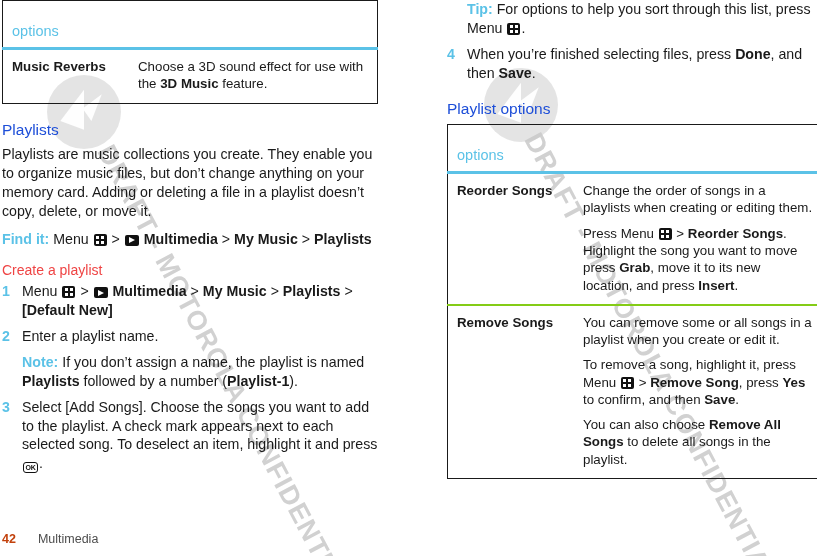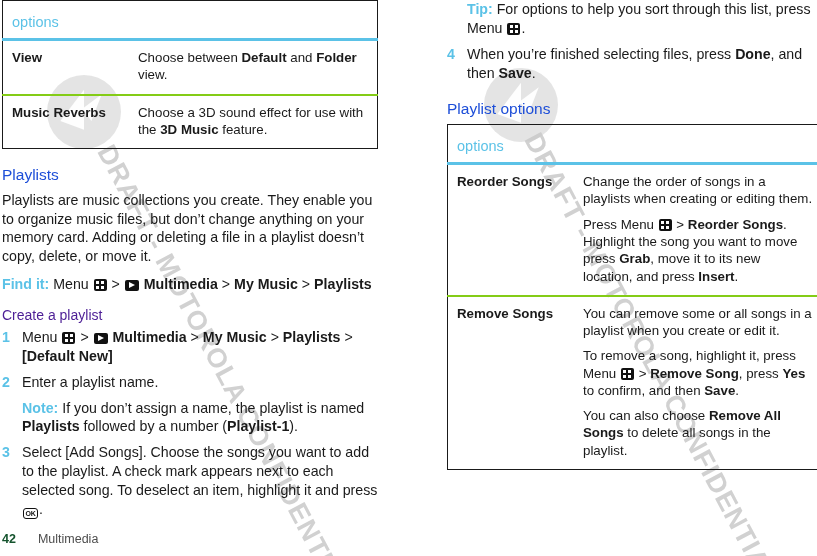--- a/index.html
+++ b/index.html
@@ -58,21 +58,21 @@
 
   
   .opt-table {
     border: 1px solid #1a1a1a;
     border-collapse: collapse;
     width: 376px;
     background: transparent;
     font-size: 13.3px;
   }
   .opt-table .caption-row td {
-    padding: 13px 9px 8px 9px;
+    padding: 22px 9px 8px 9px;
     border-bottom: 3px solid #5bc2e7;
     margin-left: 44px;
   }
   .caption-text {
     color: #5bc2e7;
     font-size: 14.5px;
   }
   .opt-table tr.data-row > td {
     padding: 8px 9px 10px 9px;
     vertical-align: top;
@@ -90,21 +90,21 @@
 
   
   h2.section-head {
     color: #1d4ed8;
     font-weight: normal;
     font-size: 15.5px;
     margin: 17px 0 6px 0;
     line-height: 1.2;
   }
   h3.sub-head {
-    color: #4c1d95;
+    color: #ef4444;
     font-weight: normal;
     font-size: 14px;
     margin: 13px 0 4px 0;
     line-height: 1.2;
   }
   p.body-para {
     margin: 0 0 9px 0;
     font-size: 14.2px;
     line-height: 1.33;
   }
@@ -200,21 +200,21 @@
   #page-footer {
     position: absolute;
     left: 2px;
     bottom: 10px;
     z-index: 2;
     font-size: 12.5px;
     color: #4d4d4d;
   }
   #page-footer .pnum {
     font-weight: bold;
-    color: #14532d;
+    color: #c2410c;
     margin-right: 22px;
   }
 </style>
 </head>
 <body>
 
 <div id="watermark-layer">
   <div class="wm-logo" style="left:47px; top:75px;">
     <svg viewBox="0 0 100 100" aria-hidden="true">
       <path d="M18 62 L50 20 L50 44 L74 26 L60 62 L50 48 L50 74 Z" fill="#ffffff" opacity=".95"></path>
@@ -229,26 +229,20 @@
   <div class="wm-text" style="left:545px; top:128px; transform: rotate(62deg);">DRAFT - MOTOROLA CONFIDENTIAL &amp; PROPRIETARY INFORMATION</div>
 </div>
 
 <div class="col" id="column-left">
 
   <table class="opt-table">
     <tbody>
       <tr class="caption-row">
         <td colspan="2">
           <span class="caption-text">options</span>
-        </td>
-      </tr>
-      <tr class="data-row">
-        <td class="term">View</td>
-        <td class="desc">
-          <p>Choose between <b>Default</b> and <b>Folder</b> view.</p>
         </td>
       </tr>
       <tr class="data-row">
         <td class="term">Music Reverbs</td>
         <td class="desc">
           <p>Choose a 3D sound effect for use with the <b>3D Music</b> feature.</p>
         </td>
       </tr>
     </tbody>
   </table>

